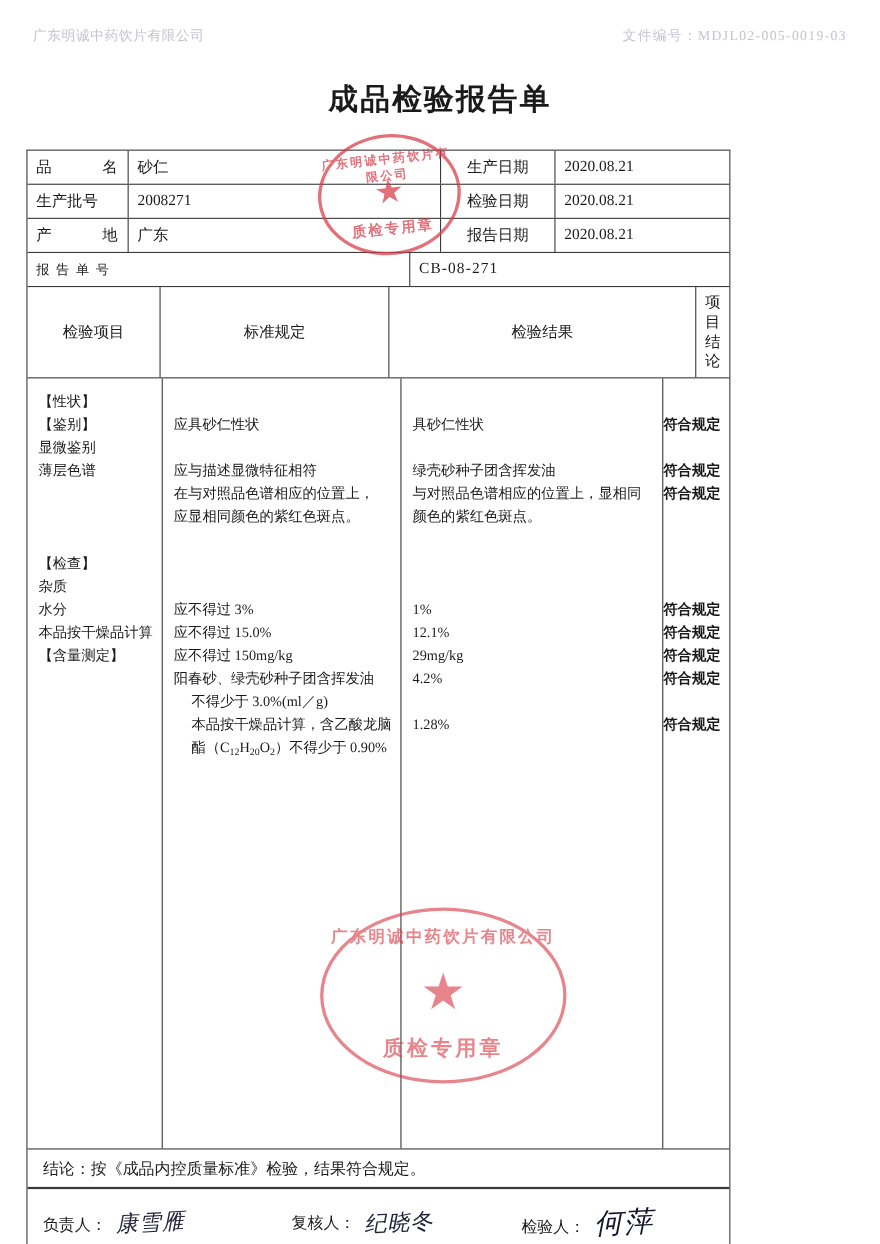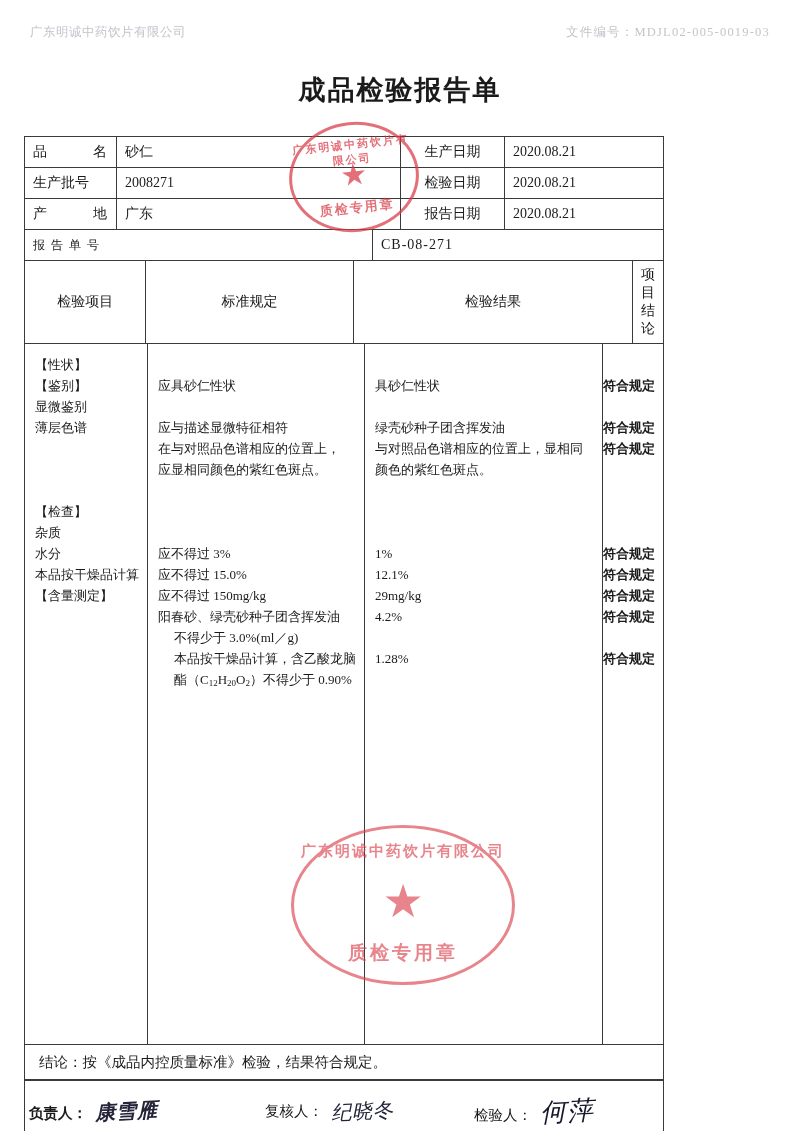--- a/index.html
+++ b/index.html
@@ -152,21 +152,21 @@
   .sign-block .sig {
     font-family: "DejaVu Serif", serif;
     font-style: italic;
     color: #24243a;
     font-size: 20px;
     margin-left: 8px;
     letter-spacing: 1px;
     transform: rotate(-3deg);
     display: inline-block;
   }
-  .sign-1 { position: absolute; left: 4px; font-weight: bold; }
+  .sign-1 { position: absolute; left: 14px; }
   .sign-2 { position: absolute; left: 240px; align-items: center; }
   .sign-3 { position: absolute; left: 449px; }
   .sign-3 .sig { font-size: 26px; color: #16162c; }
 
   
   .stamp {
     position: absolute;
     border-radius: 50%;
     border: 3px solid #d93a46;
     color: #d93a46;

